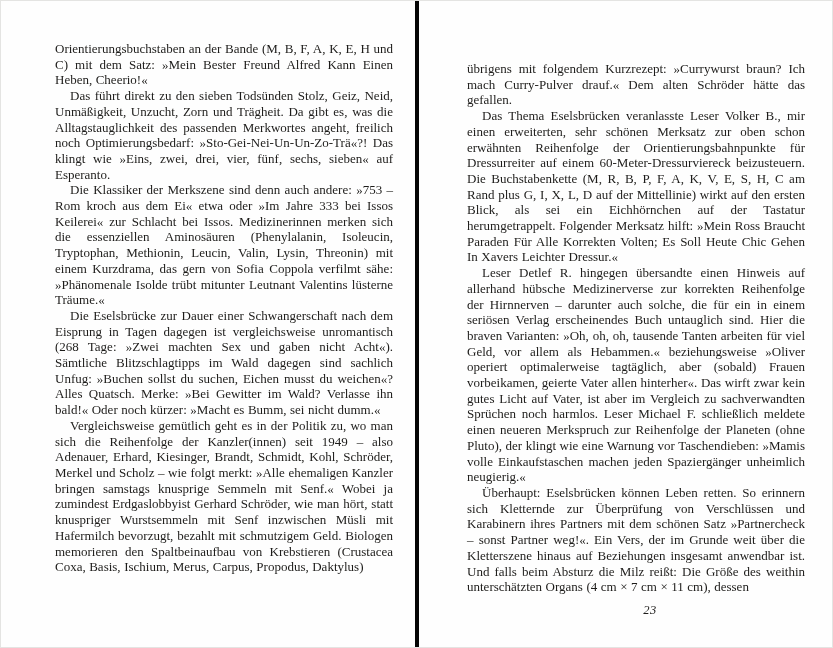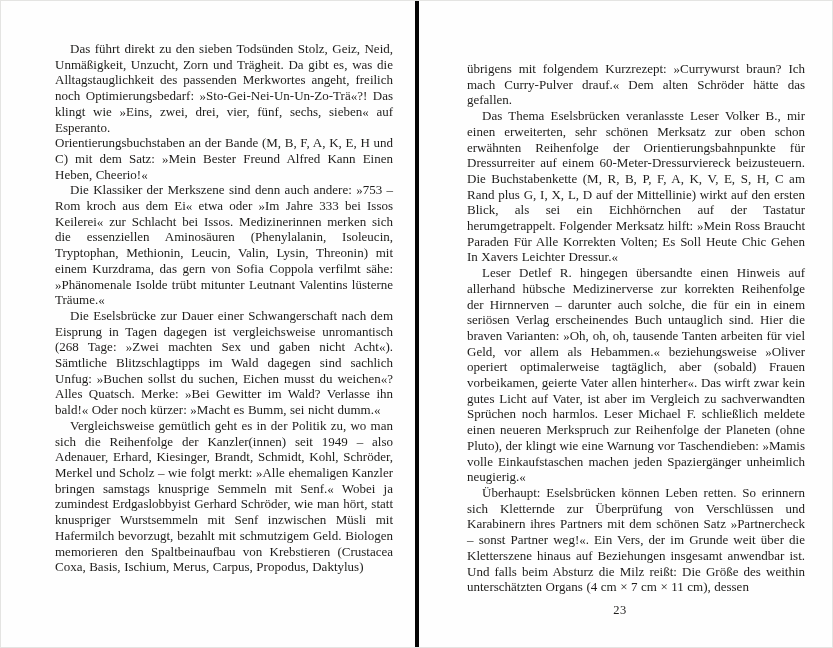--- a/index.html
+++ b/index.html
@@ -45,31 +45,31 @@
   }
   .para.first { text-indent: 0; }
   .page-number {
     position: absolute;
     top: 602px;
     text-align: center;
     font-size: 12.5px;
     letter-spacing: 0.05em;
   }
   .page-left  .page-number { left: 54px; width: 338px; }
-  .page-right .page-number { left: 32px; width: 338px; }
+  .page-right .page-number { left: 62px; width: 338px; font-style: italic; }
 </style>
 </head>
 <body>
 
 <div class="spread">
 
   <div class="page page-left">
     <div class="text-block" lang="de">
+      <p class="para first">Orientierungsbuchstaben an der Bande (M, B, F, A, K, E, H und C) mit dem Satz: »Mein Bester Freund Alfred Kann Einen Heben, Cheerio!«</p>
       <p class="para">Das führt direkt zu den sieben Todsünden Stolz, Geiz, Neid, Unmäßigkeit, Unzucht, Zorn und Trägheit. Da gibt es, was die Alltagstauglichkeit des passenden Merkwortes angeht, freilich noch Optimierungsbedarf: »Sto-Gei-Nei-Un-Un-Zo-Trä«?! Das klingt wie »Eins, zwei, drei, vier, fünf, sechs, sieben« auf Esperanto.</p>
-      <p class="para first">Orientierungsbuchstaben an der Bande (M, B, F, A, K, E, H und C) mit dem Satz: »Mein Bester Freund Alfred Kann Einen Heben, Cheerio!«</p>
       <p class="para">Die Klassiker der Merkszene sind denn auch andere: »753 – Rom kroch aus dem Ei« etwa oder »Im Jahre 333 bei Issos Keilerei« zur Schlacht bei Issos. Medizinerinnen merken sich die essenziellen Aminosäuren (Phenylalanin, Isoleucin, Tryptophan, Methionin, Leucin, Valin, Lysin, Threonin) mit einem Kurzdrama, das gern von Sofia Coppola verfilmt sähe: »Phänomenale Isolde trübt mitunter Leutnant Valentins lüsterne Träume.«</p>
       <p class="para">Die Eselsbrücke zur Dauer einer Schwangerschaft nach dem Eisprung in Tagen dagegen ist vergleichsweise unromantisch (268 Tage: »Zwei machten Sex und gaben nicht Acht«). Sämtliche Blitzschlagtipps im Wald dagegen sind sachlich Unfug: »Buchen sollst du suchen, Eichen musst du weichen«? Alles Quatsch. Merke: »Bei Gewitter im Wald? Verlasse ihn bald!« Oder noch kürzer: »Macht es Bumm, sei nicht dumm.«</p>
       <p class="para">Vergleichsweise gemütlich geht es in der Politik zu, wo man sich die Reihenfolge der Kanzler(innen) seit 1949 – also Adenauer, Erhard, Kiesinger, Brandt, Schmidt, Kohl, Schröder, Merkel und Scholz – wie folgt merkt: »Alle ehemaligen Kanzler bringen samstags knusprige Semmeln mit Senf.« Wobei ja zumindest Erdgaslobbyist Gerhard Schröder, wie man hört, statt knuspriger Wurstsemmeln mit Senf inzwischen Müsli mit Hafermilch bevorzugt, bezahlt mit schmutzigem Geld. Biologen memorieren den Spaltbeinaufbau von Krebstieren (Crustacea Coxa, Basis, Ischium, Merus, Carpus, Propodus, Daktylus)</p>
     </div>
   </div>
 
   <div class="divider"></div>
 
   <div class="page page-right">
     <div class="text-block" lang="de">

